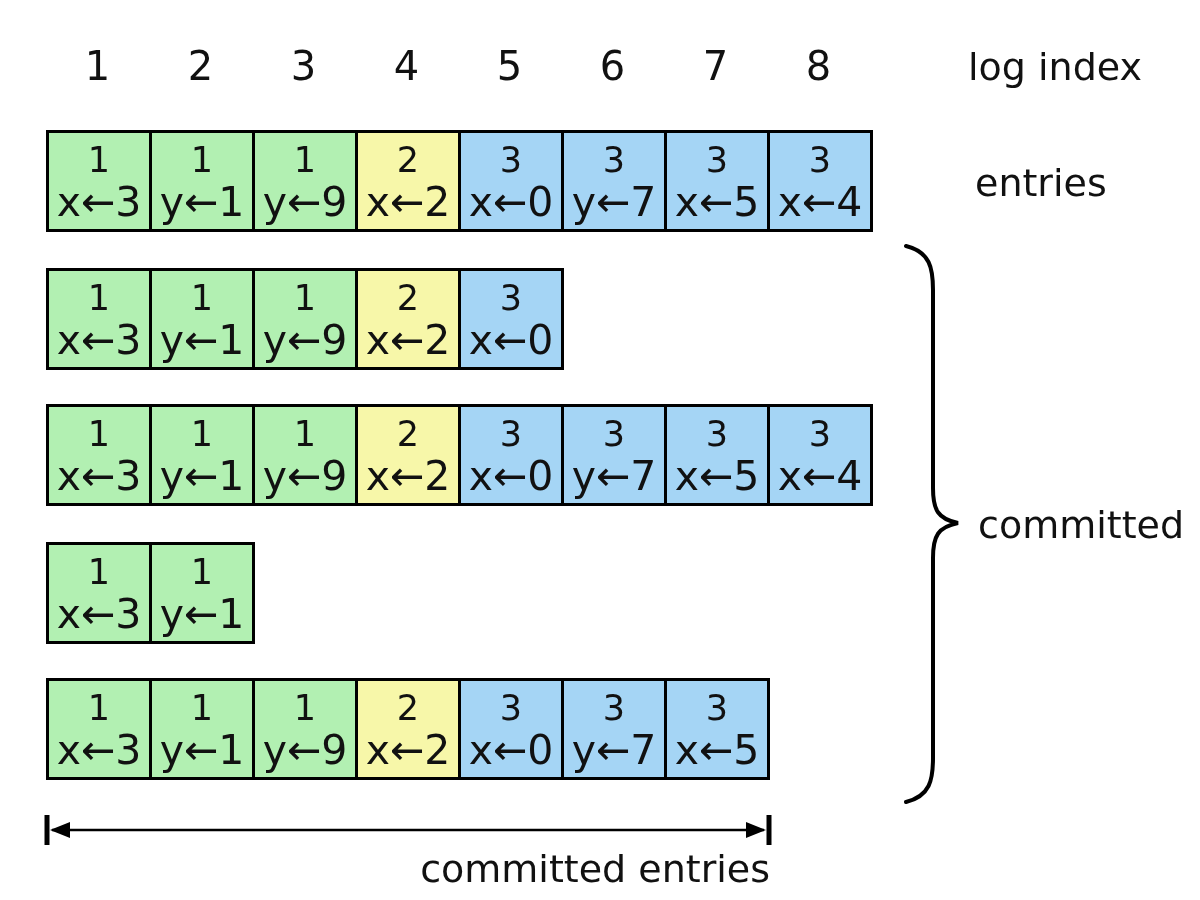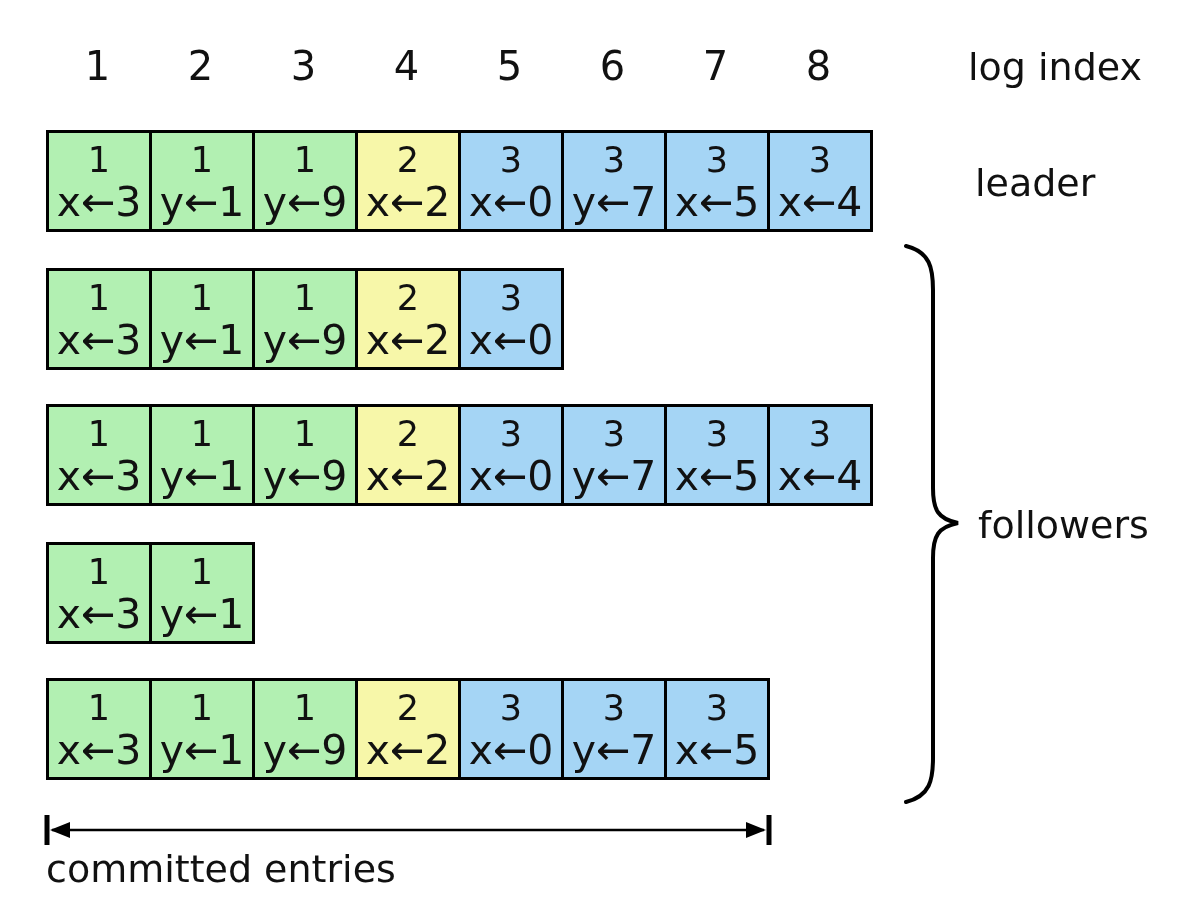--- a/index.html
+++ b/index.html
@@ -60,21 +60,21 @@
     position: absolute;
     font-size: 38px;
     line-height: 46px;
     white-space: nowrap;
   }
   .committed-label {
     position: absolute;
     left: 46px;
     top: 846px;
     width: 724px;
-    text-align: left;
+    text-align: right;
     font-size: 38px;
     line-height: 46px;
   }
   .overlay {
     position: absolute;
     left: 0;
     top: 0;
     pointer-events: none;
   }
 </style>
@@ -122,21 +122,21 @@
       </div>
       <div class="cell" style="background: rgb(165, 213, 245);">
         <div class="term">3</div>
         <div class="cmd">x←5</div>
       </div>
       <div class="cell" style="background: rgb(165, 213, 245);">
         <div class="term">3</div>
         <div class="cmd">x←4</div>
       </div>
     </div>
-  <div class="side-label" style="left:975px; top:160px">leader</div>
+  <div class="side-label" style="left:975px; top:160px">entries</div>
 
   <div class="log-row" style="top:268px">
       <div class="cell" style="background: rgb(178, 240, 178);">
         <div class="term">1</div>
         <div class="cmd">x←3</div>
       </div>
       <div class="cell" style="background: rgb(178, 240, 178);">
         <div class="term">1</div>
         <div class="cmd">y←1</div>
       </div>
@@ -221,21 +221,21 @@
       <div class="cell" style="background: rgb(165, 213, 245);">
         <div class="term">3</div>
         <div class="cmd">y←7</div>
       </div>
       <div class="cell" style="background: rgb(165, 213, 245);">
         <div class="term">3</div>
         <div class="cmd">x←5</div>
       </div>
     </div>
 
-  <div class="side-label" style="left:978px; top:502px">followers</div>
+  <div class="side-label" style="left:978px; top:502px">committed</div>
 
   <svg class="overlay" width="1200" height="900" viewBox="0 0 1200 900">
     <path d="M906,246 C930,252 933,268 933,290 L933,488 C933,510 938,519 958,523 C938,527 933,536 933,558 L933,758 C933,780 930,796 906,802" fill="none" stroke="#000" stroke-width="4" stroke-linecap="round"></path>
     <g stroke="#000" fill="#000">
       <line x1="52" y1="830" x2="764" y2="830" stroke-width="2.5"></line>
       <line x1="47" y1="815" x2="47" y2="845" stroke-width="5"></line>
       <line x1="769" y1="815" x2="769" y2="845" stroke-width="5"></line>
       <polygon points="50,830 70,822 70,838" stroke="none"></polygon>
       <polygon points="766,830 746,822 746,838" stroke="none"></polygon>
     </g>

